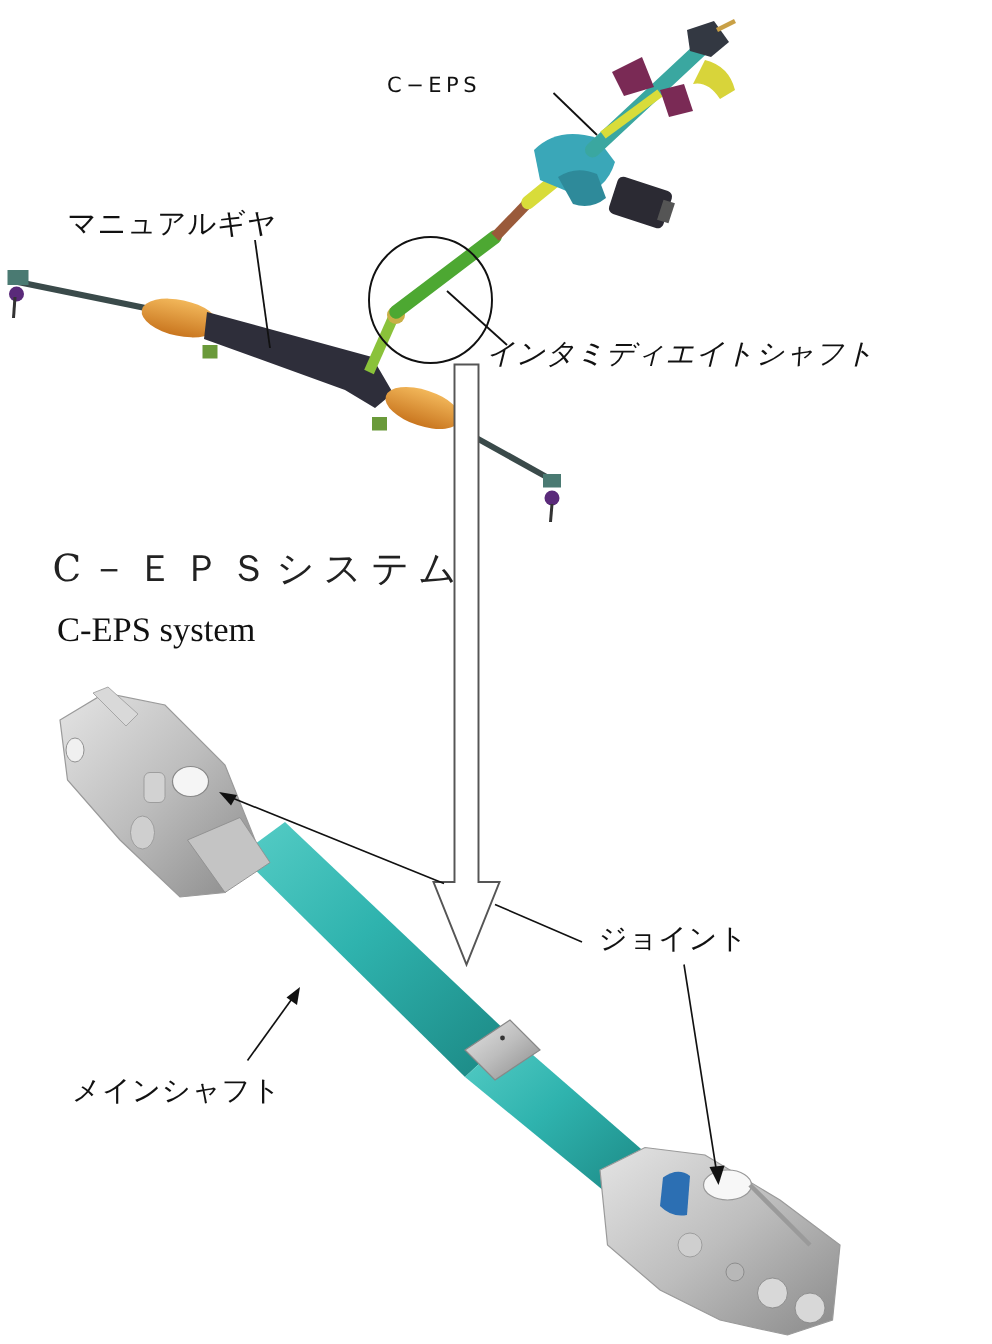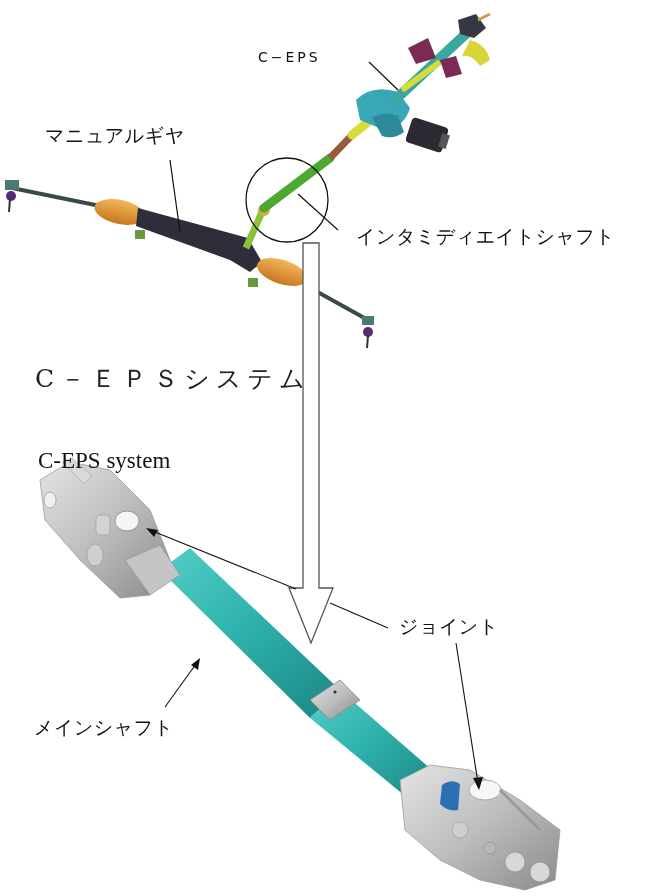--- a/index.html
+++ b/index.html
@@ -2,21 +2,21 @@
 <html><head>
 <meta charset="utf-8">
 <style>
   html, body { margin: 0; padding: 0; background: #ffffff; }
   body { width: 661px; height: 896px; position: relative; overflow: hidden; font-family: "DejaVu Sans", sans-serif; }
   .canvas { position: absolute; left: 0; top: 0; width: 661px; height: 896px; }
   .label { position: absolute; color: #111; white-space: nowrap; line-height: 1; }
   .lbl-sans { font-family: "DejaVu Sans", sans-serif; font-size: 19px; letter-spacing: 0.5px; }
   .lbl-ceps { font-family: "DejaVu Sans", sans-serif; font-size: 14px; letter-spacing: 3px; }
   .lbl-title-jp { font-family: "DejaVu Serif", serif; font-size: 25px; letter-spacing: 6px; color: #222; }
-  .lbl-title-en { font-family: "Liberation Serif", serif; font-size: 23px; color: #111; margin-top: 41px; }
+  .lbl-title-en { font-family: "Liberation Serif", serif; font-size: 23px; color: #111; }
 </style>
 </head>
 <body>
 
 <svg class="canvas" viewBox="0 0 661 896" xmlns="http://www.w3.org/2000/svg">
   <defs>
     <linearGradient id="tealGrad" x1="0" y1="0" x2="1" y2="1">
       <stop offset="0" stop-color="#56cdc6"></stop>
       <stop offset="0.45" stop-color="#2fb3ae"></stop>
       <stop offset="1" stop-color="#1b8783"></stop>
@@ -127,20 +127,20 @@
     </g>
 
     <g>
       <line x1="165" y1="707" x2="196" y2="664" stroke="#111" stroke-width="1.1"></line>
       <path d="M200 658 L198 670 L191 665 Z" fill="#111"></path>
     </g>
   </g>
 </svg>
 
 <div class="label lbl-ceps" style="left:258px; top:50px;">C−EPS</div>
-<div class="label lbl-sans" style="left:45px; top:128px;font-family:Liberation Mono, monospace;">マニュアルギヤ</div>
-<div class="label lbl-sans" style="left:356px; top:227px;">インタミディエイトシャフト</div>
+<div class="label lbl-sans" style="left:45px; top:140px;">マニュアルギヤ</div>
+<div class="label lbl-sans" style="left:324px; top:227px;font-style:italic;">インタミディエイトシャフト</div>
 
 <div class="label lbl-title-jp" style="left:35px; top:366px;">C－ＥＰＳシステム</div>
 <div class="label lbl-title-en" style="left:38px; top:408px;">C-EPS system</div>
 
 <div class="label lbl-sans" style="left:399px; top:617px;text-align:right;">ジョイント</div>
-<div class="label lbl-sans" style="left:34px; top:718px;text-align:center;">メインシャフト</div>
+<div class="label lbl-sans" style="left:48px; top:718px;text-align:center;">メインシャフト</div>
 
 </body></html>

